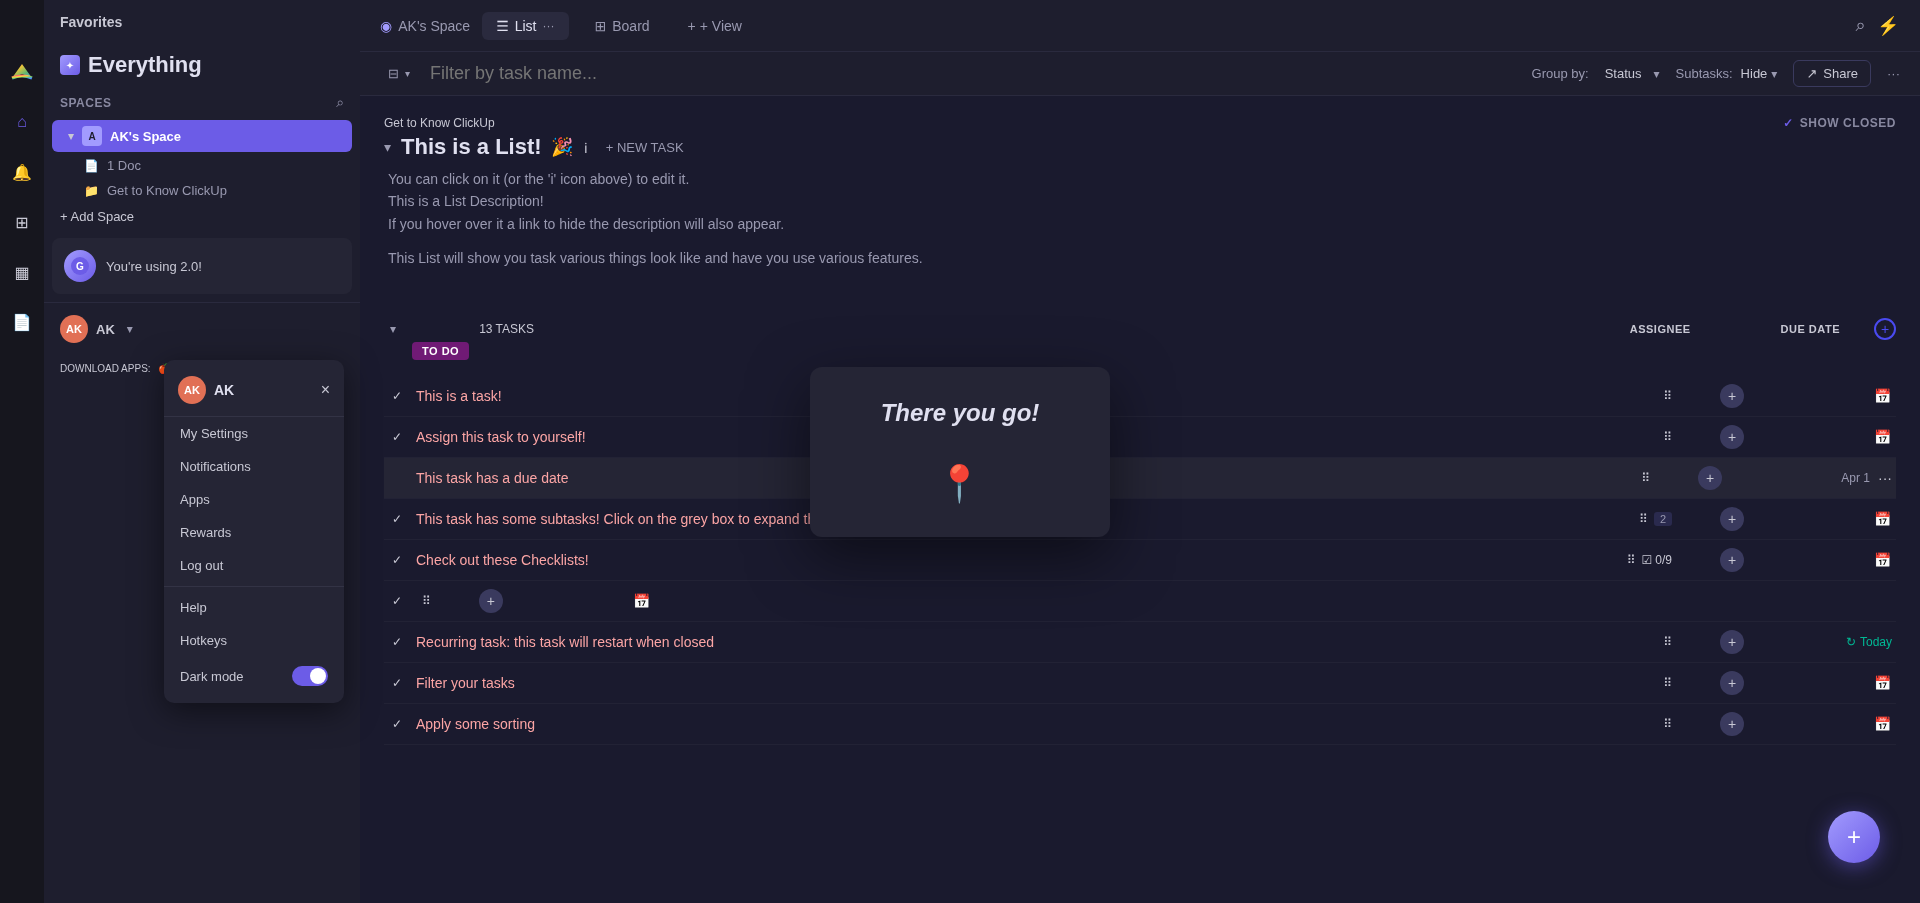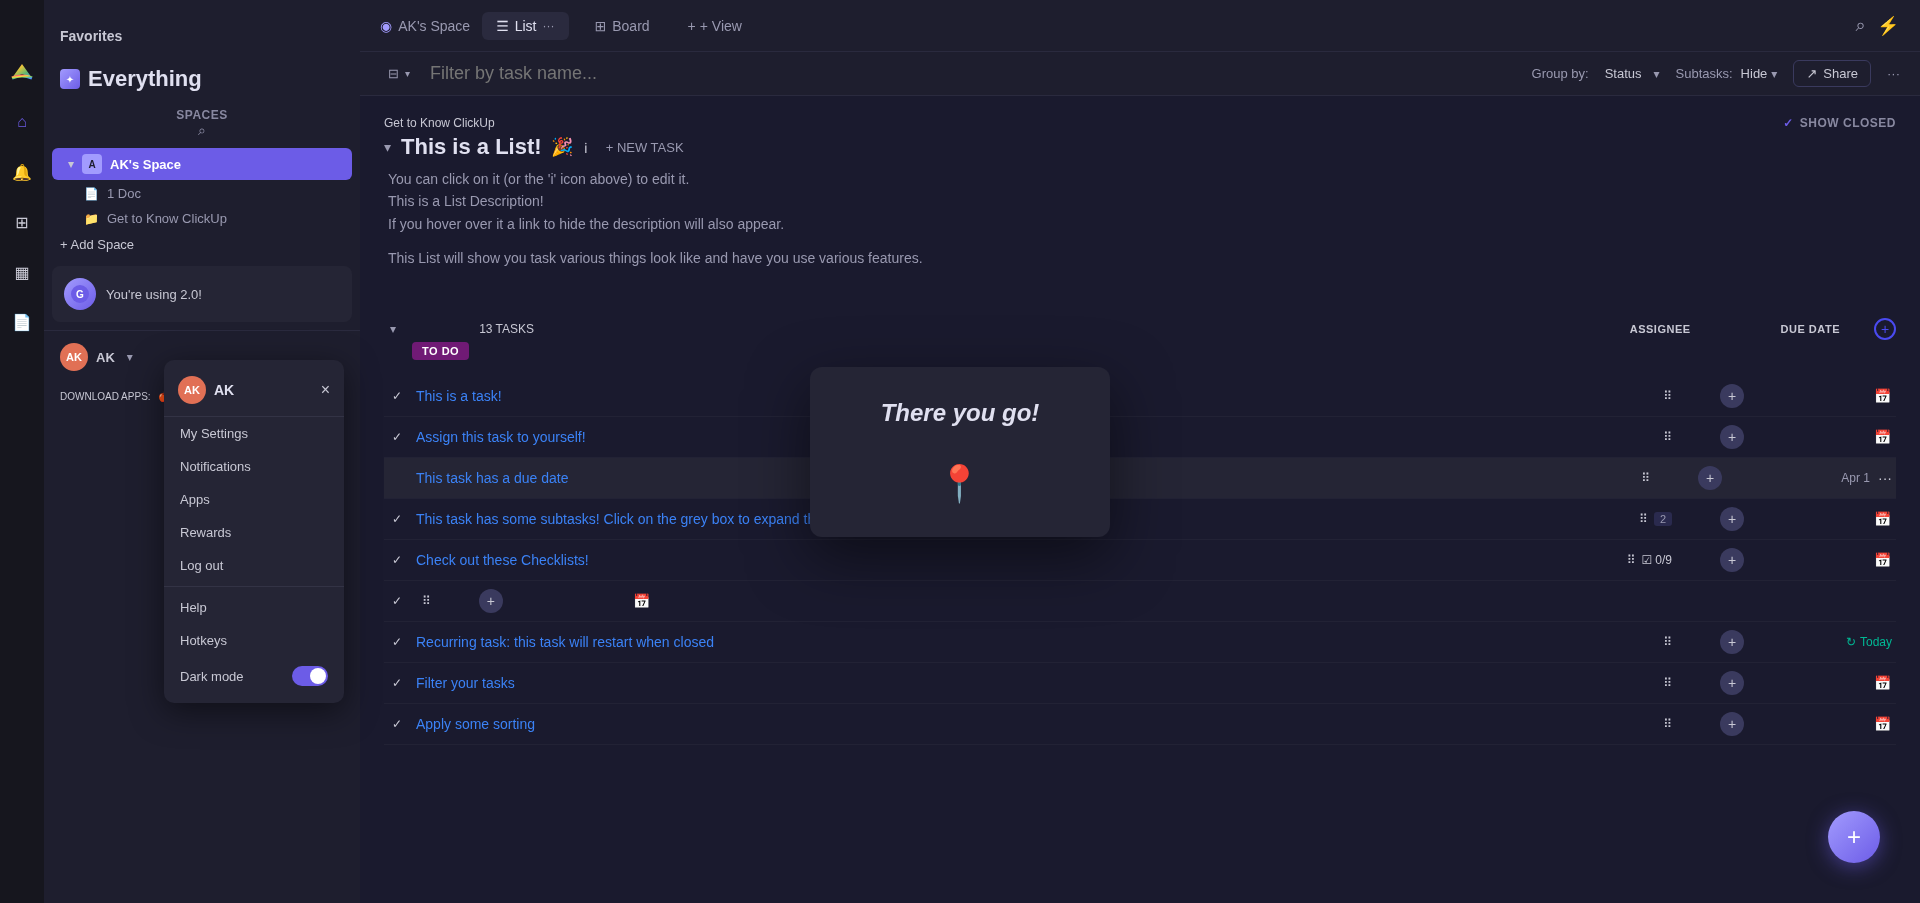--- a/index.html
+++ b/index.html
@@ -4,23 +4,23 @@
   <style>
     * { box-sizing: border-box; margin: 0; padding: 0; }
     body { font-family: -apple-system, BlinkMacSystemFont, 'Segoe UI', sans-serif; background: #1a1a2e; color: #c8c8d4; overflow: hidden; width: 1920px; height: 903px; display: flex; }
 
     
     .sidebar { width: 360px; min-width: 360px; background: #1e1e2e; display: flex; flex-direction: column; height: 903px; position: relative; }
     .sidebar-header { padding: 14px 16px; display: flex; align-items: center; gap: 10px; }
     .favorites-label { font-size: 14px; font-weight: 600; color: #c8c8d4; }
 
     .sidebar-icons { display: flex; flex-direction: column; position: absolute; left: 0; top: 0; width: 44px; height: 100%; background: #16161e; align-items: center; padding-top: 60px; gap: 18px; }
-    .sidebar-content { margin-left: 44px; flex: 1; overflow-y: auto; padding: 14px 0; }
-
-    .spaces-header { display: flex; align-items: center; justify-content: space-between; padding: 8px 16px; flex-direction: column; }
+    .sidebar-content { margin-left: 44px; flex: 1; overflow-y: auto; padding: 0 0; }
+
+    .spaces-header { display: flex; align-items: center; justify-content: space-between; padding: 8px 16px; }
     .spaces-label { font-size: 12px; font-weight: 600; color: #8888a0; text-transform: uppercase; letter-spacing: 0.5px; }
     .search-icon-small { color: #8888a0; cursor: pointer; font-size: 14px; }
 
     .everything-item { display: flex; align-items: center; gap: 8px; padding: 8px 16px; cursor: pointer; }
     .everything-label { font-size: 22px; font-weight: 700; color: #e0e0f0; }
 
     .space-item { display: flex; align-items: center; gap: 8px; padding: 6px 16px; cursor: pointer; border-radius: 6px; margin: 1px 8px; background: #6c5ce7; color: white; }
     .space-avatar { width: 20px; height: 20px; background: #a29bfe; border-radius: 4px; display: flex; align-items: center; justify-content: center; font-size: 10px; font-weight: 700; color: #1e1e2e; }
 
     .sub-item { display: flex; align-items: center; gap: 8px; padding: 5px 16px 5px 40px; cursor: pointer; font-size: 13px; color: #9999b0; }
@@ -77,21 +77,21 @@
     .task-group { margin-top: 16px; }
     .task-group-header { display: flex; align-items: center; gap: 10px; margin-bottom: 8px; padding: 8px 0; }
     .status-badge { background: #701a75; color: white; font-size: 11px; font-weight: 700; padding: 3px 10px; border-radius: 4px; letter-spacing: 0.5px; margin-top: 44px; }
     .task-count { font-size: 12px; color: #6666888; }
     .col-header { font-size: 11px; font-weight: 600; color: #6666888; letter-spacing: 0.5px; text-transform: uppercase; }
     .add-task-circle { width: 22px; height: 22px; border-radius: 50%; border: 2px solid #4a4af0; display: flex; align-items: center; justify-content: center; color: #4a4af0; font-size: 14px; cursor: pointer; }
 
     .task-row { display: flex; align-items: center; padding: 8px 4px; border-bottom: 1px solid #222235; cursor: pointer; position: relative; }
     .task-check { width: 18px; height: 18px; border-radius: 50%; border: 2px solid #5555778; margin-right: 10px; display: flex; align-items: center; justify-content: center; flex-shrink: 0; }
     .task-check-icon { color: #5555778; font-size: 12px; }
-    .task-name { flex: 1; font-size: 14px; color: #3b82f6; }
+    .task-name { flex: 1; font-size: 14px; color: #fca5a5; }
     .task-drag { color: #4444668; font-size: 12px; margin-left: 6px; }
     .task-assignee { width: 120px; display: flex; justify-content: center; }
     .task-due { width: 100px; display: flex; justify-content: flex-end; font-size: 12px; color: #9999b0; }
     .task-due.today { color: #00b894; }
     .assignee-avatar { width: 24px; height: 24px; background: #3a3a5e; border-radius: 50%; display: flex; align-items: center; justify-content: center; }
     .assignee-plus { color: #6666888; font-size: 14px; }
     .calendar-icon { color: #6666888; font-size: 14px; }
     .subtask-badge { background: #2a2a4e; color: #9999b0; font-size: 11px; padding: 1px 6px; border-radius: 3px; margin-left: 6px; }
 
     

